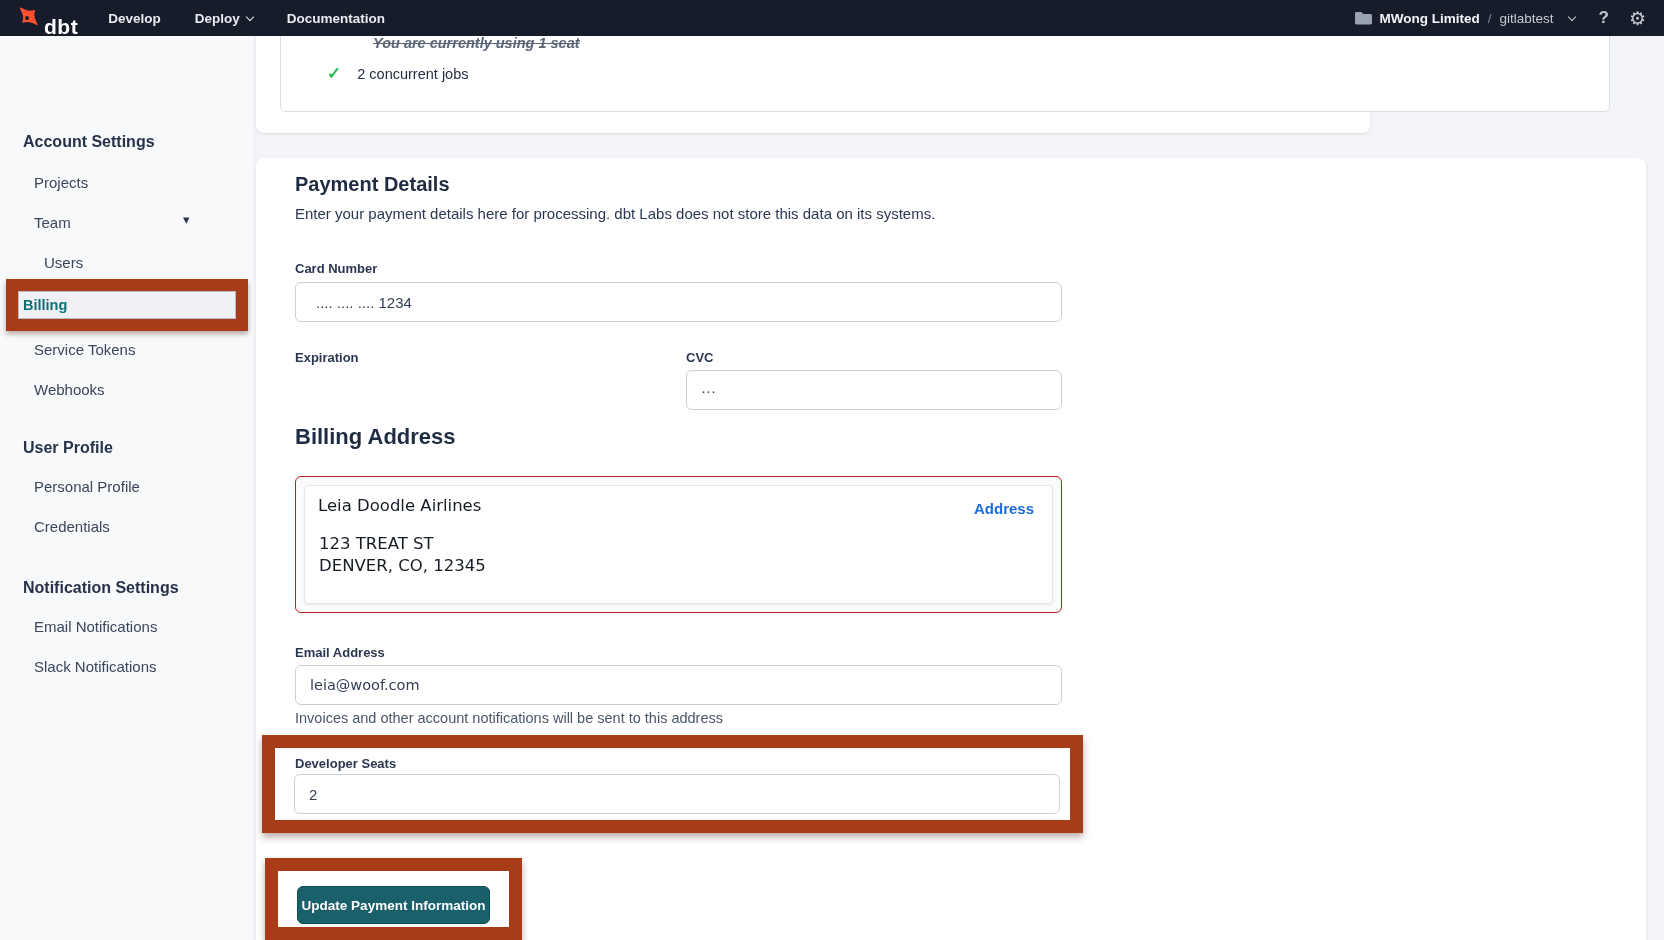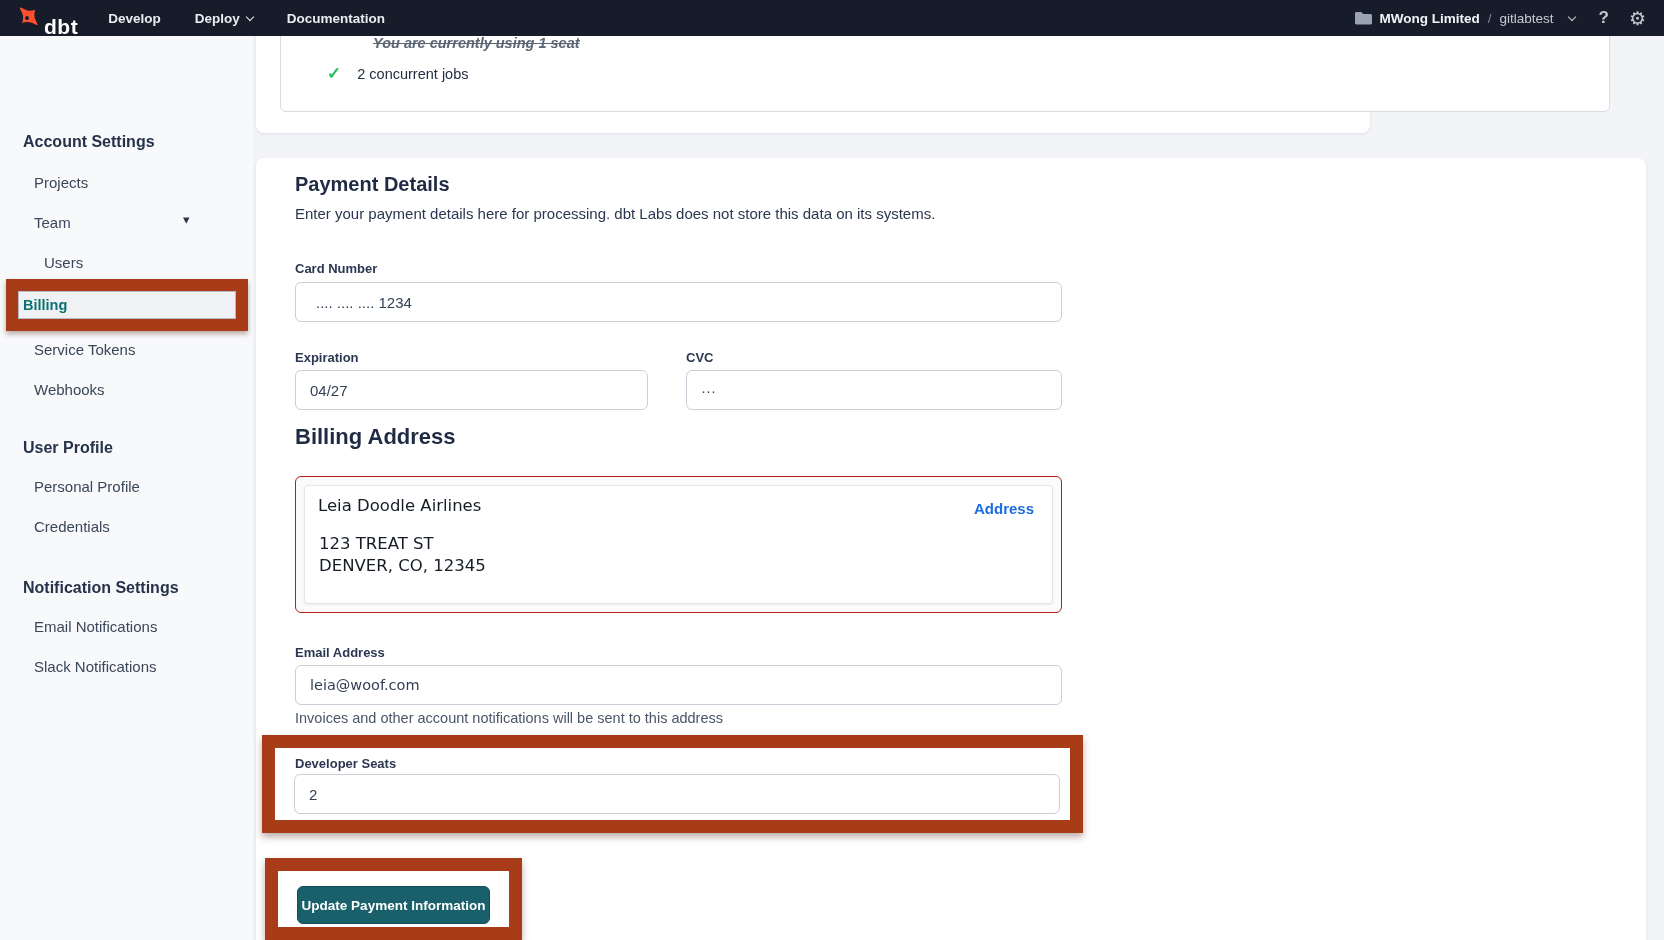--- a/index.html
+++ b/index.html
@@ -162,21 +162,20 @@
 </div>
 
 <div class="card card2">
   <div class="pd-title">Payment Details</div>
   <div class="pd-sub">Enter your payment details here for processing. dbt Labs does not store this data on its systems.</div>
 
   <div class="f-label" style="left:39px; top:103px;">Card Number</div>
   <input class="f-input cn-input" style="left: 39px; top: 124px; width: 767px;" value=".... .... .... 1234">
 
   <div class="f-label" style="left:39px; top:192px;">Expiration</div>
-  <input class="f-input" style="left: 39px; top: 212px; width: 353px;" value="04/27">
 
   <div class="f-label" style="left:430px; top:192px;">CVC</div>
   <input class="f-input" style="left: 430px; top: 212px; width: 376px;" value="···">
 
   <div class="ba-title">Billing Address</div>
 
   <div class="addr-outer">
     <div class="addr-inner">
       <div class="addr-name">Leia Doodle Airlines</div>
       <div class="addr-change">Address</div>

